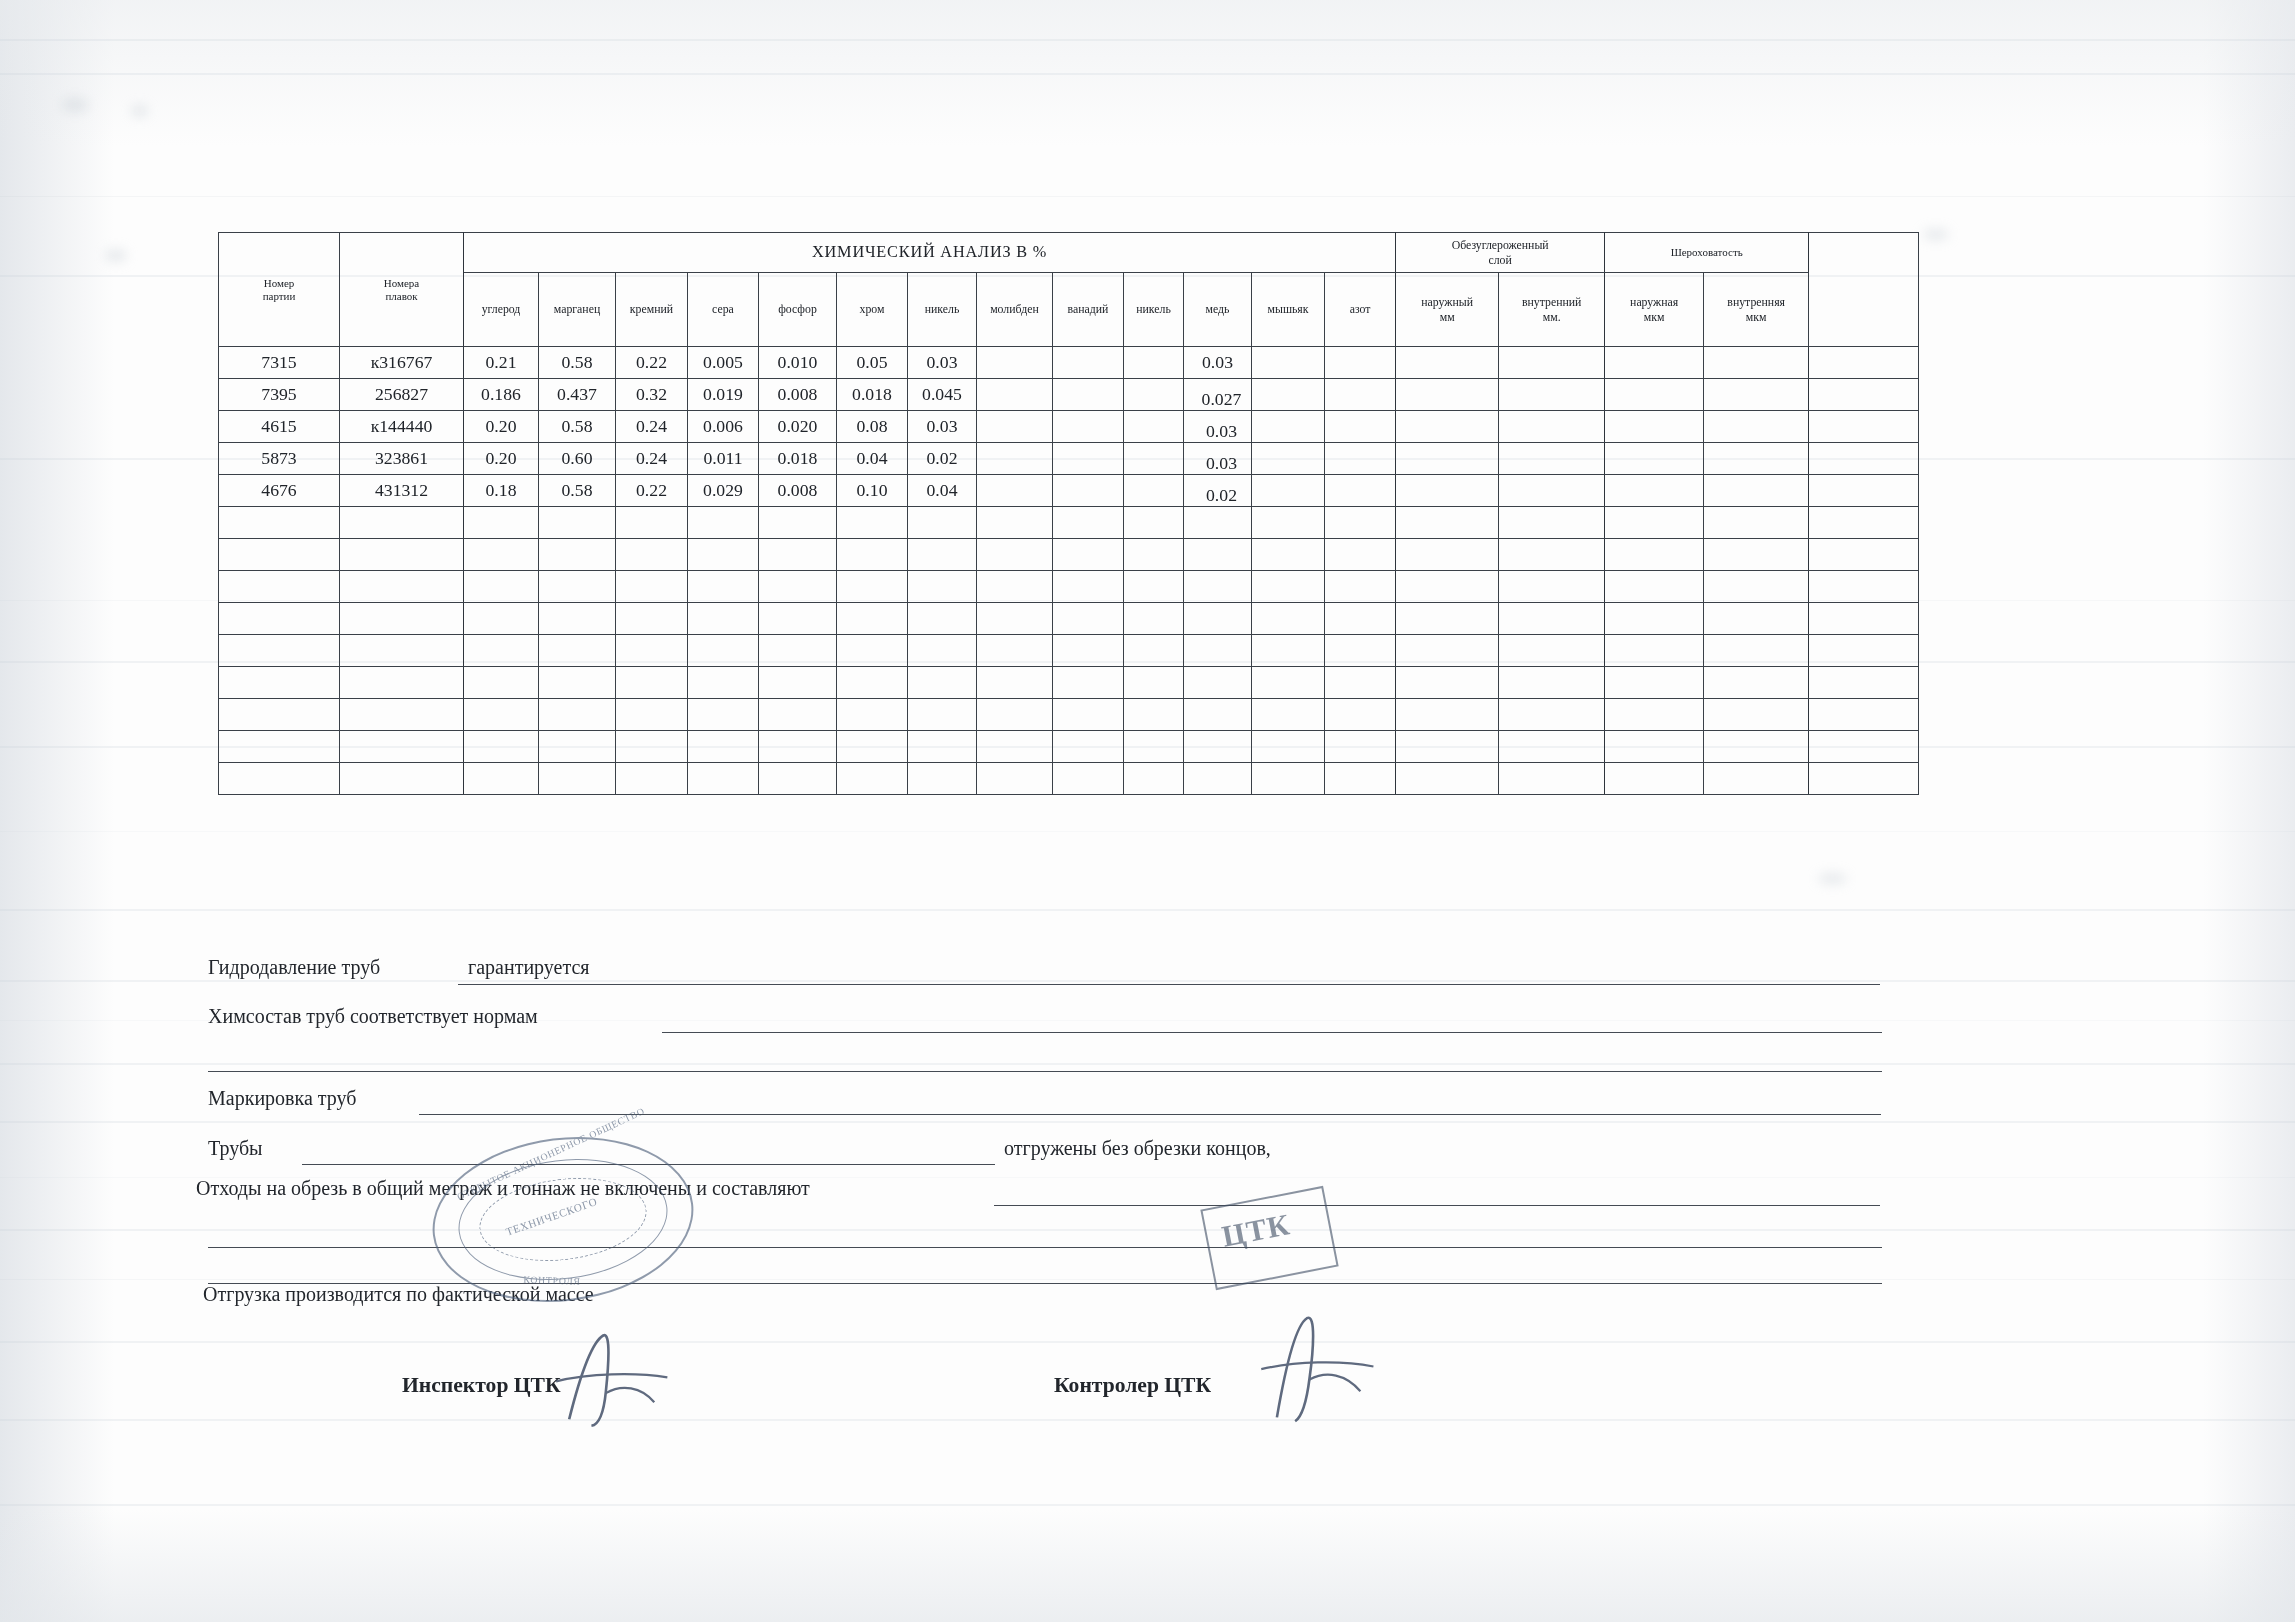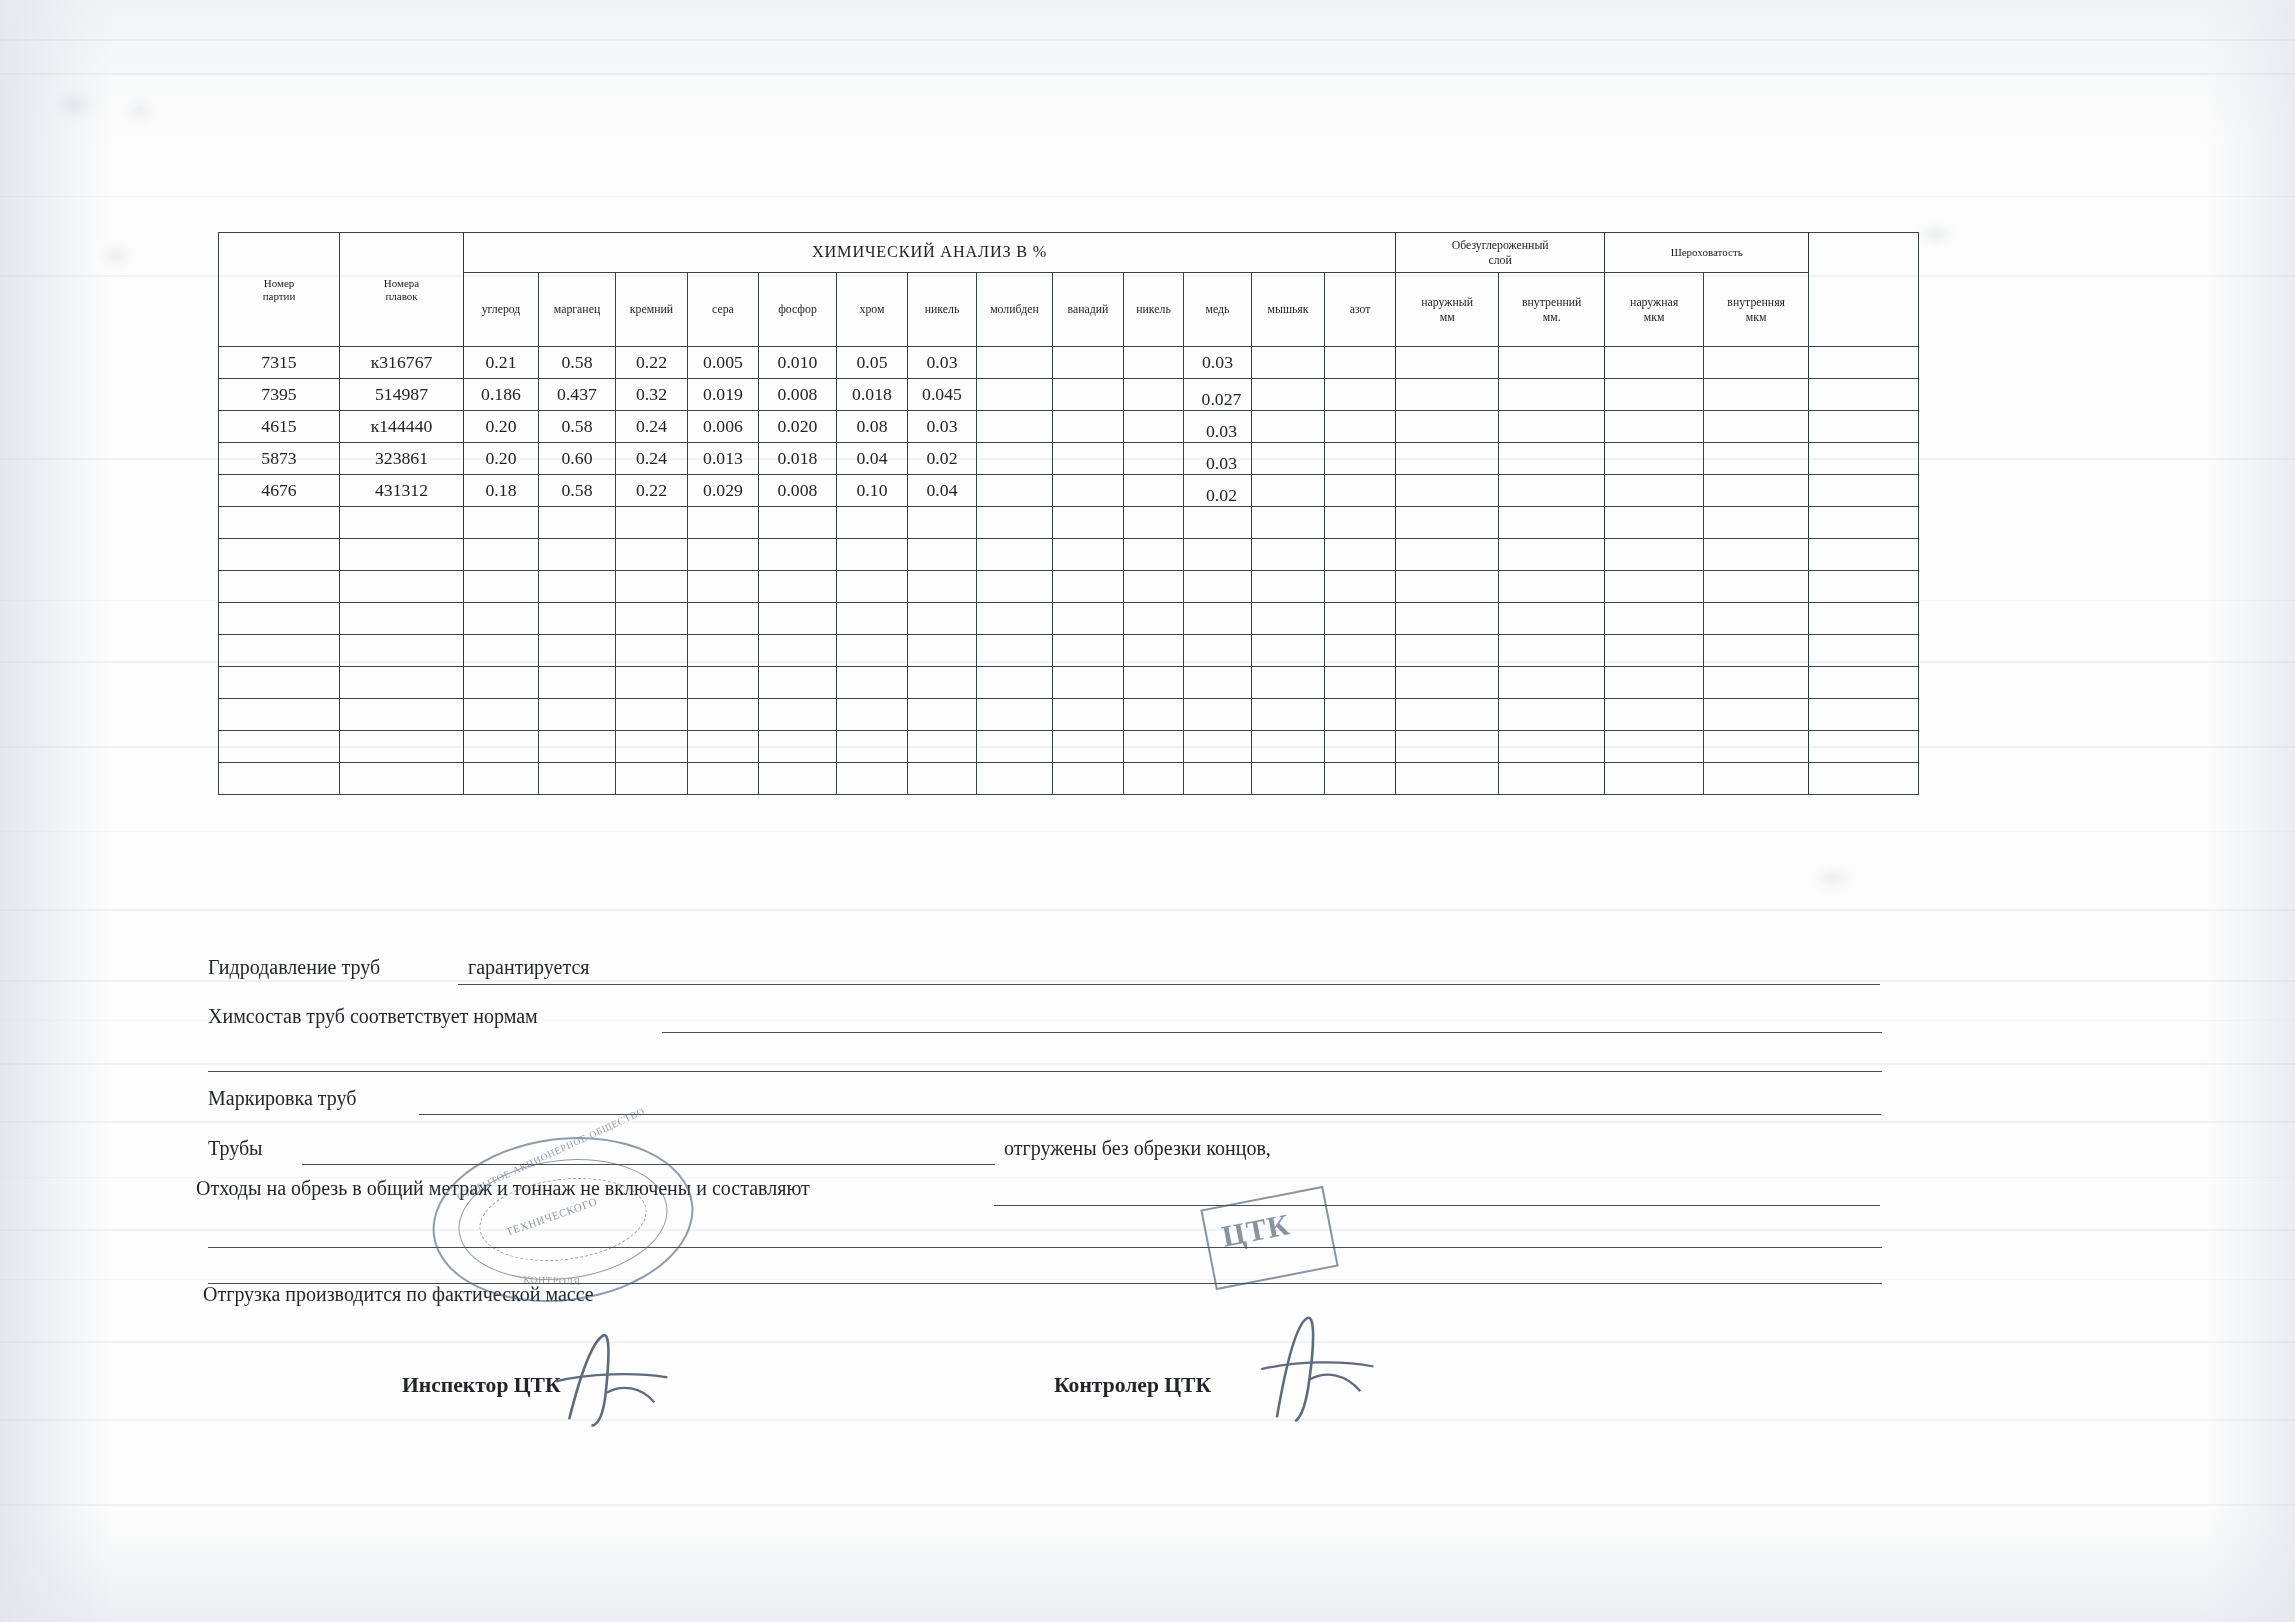--- a/index.html
+++ b/index.html
@@ -284,21 +284,21 @@
         <td></td>
         <td class="strong-right"></td>
         <td></td>
         <td class="strong-right"></td>
         <td></td>
         <td class="strong-right"></td>
         <td></td>
       </tr>
       <tr class="data-row">
         <td><span>7395</span></td>
-        <td class="strong-right"><span>514987</span></td>
+        <td class="strong-right"><span>256827</span></td>
         <td><span>0.186</span></td>
         <td><span>0.437</span></td>
         <td><span>0.32</span></td>
         <td><span>0.019</span></td>
         <td><span>0.008</span></td>
         <td><span>0.018</span></td>
         <td><span>0.045</span></td>
         <td></td>
         <td></td>
         <td></td>
@@ -332,21 +332,21 @@
         <td></td>
         <td class="strong-right"></td>
         <td></td>
       </tr>
       <tr class="data-row">
         <td><span>5873</span></td>
         <td class="strong-right"><span>323861</span></td>
         <td><span>0.20</span></td>
         <td><span>0.60</span></td>
         <td><span>0.24</span></td>
-        <td><span>0.013</span></td>
+        <td><span>0.011</span></td>
         <td><span>0.018</span></td>
         <td><span>0.04</span></td>
         <td><span>0.02</span></td>
         <td></td>
         <td></td>
         <td></td>
         <td><span class="drift-down">0.03</span></td>
         <td></td>
         <td class="strong-right"></td>
         <td></td>

